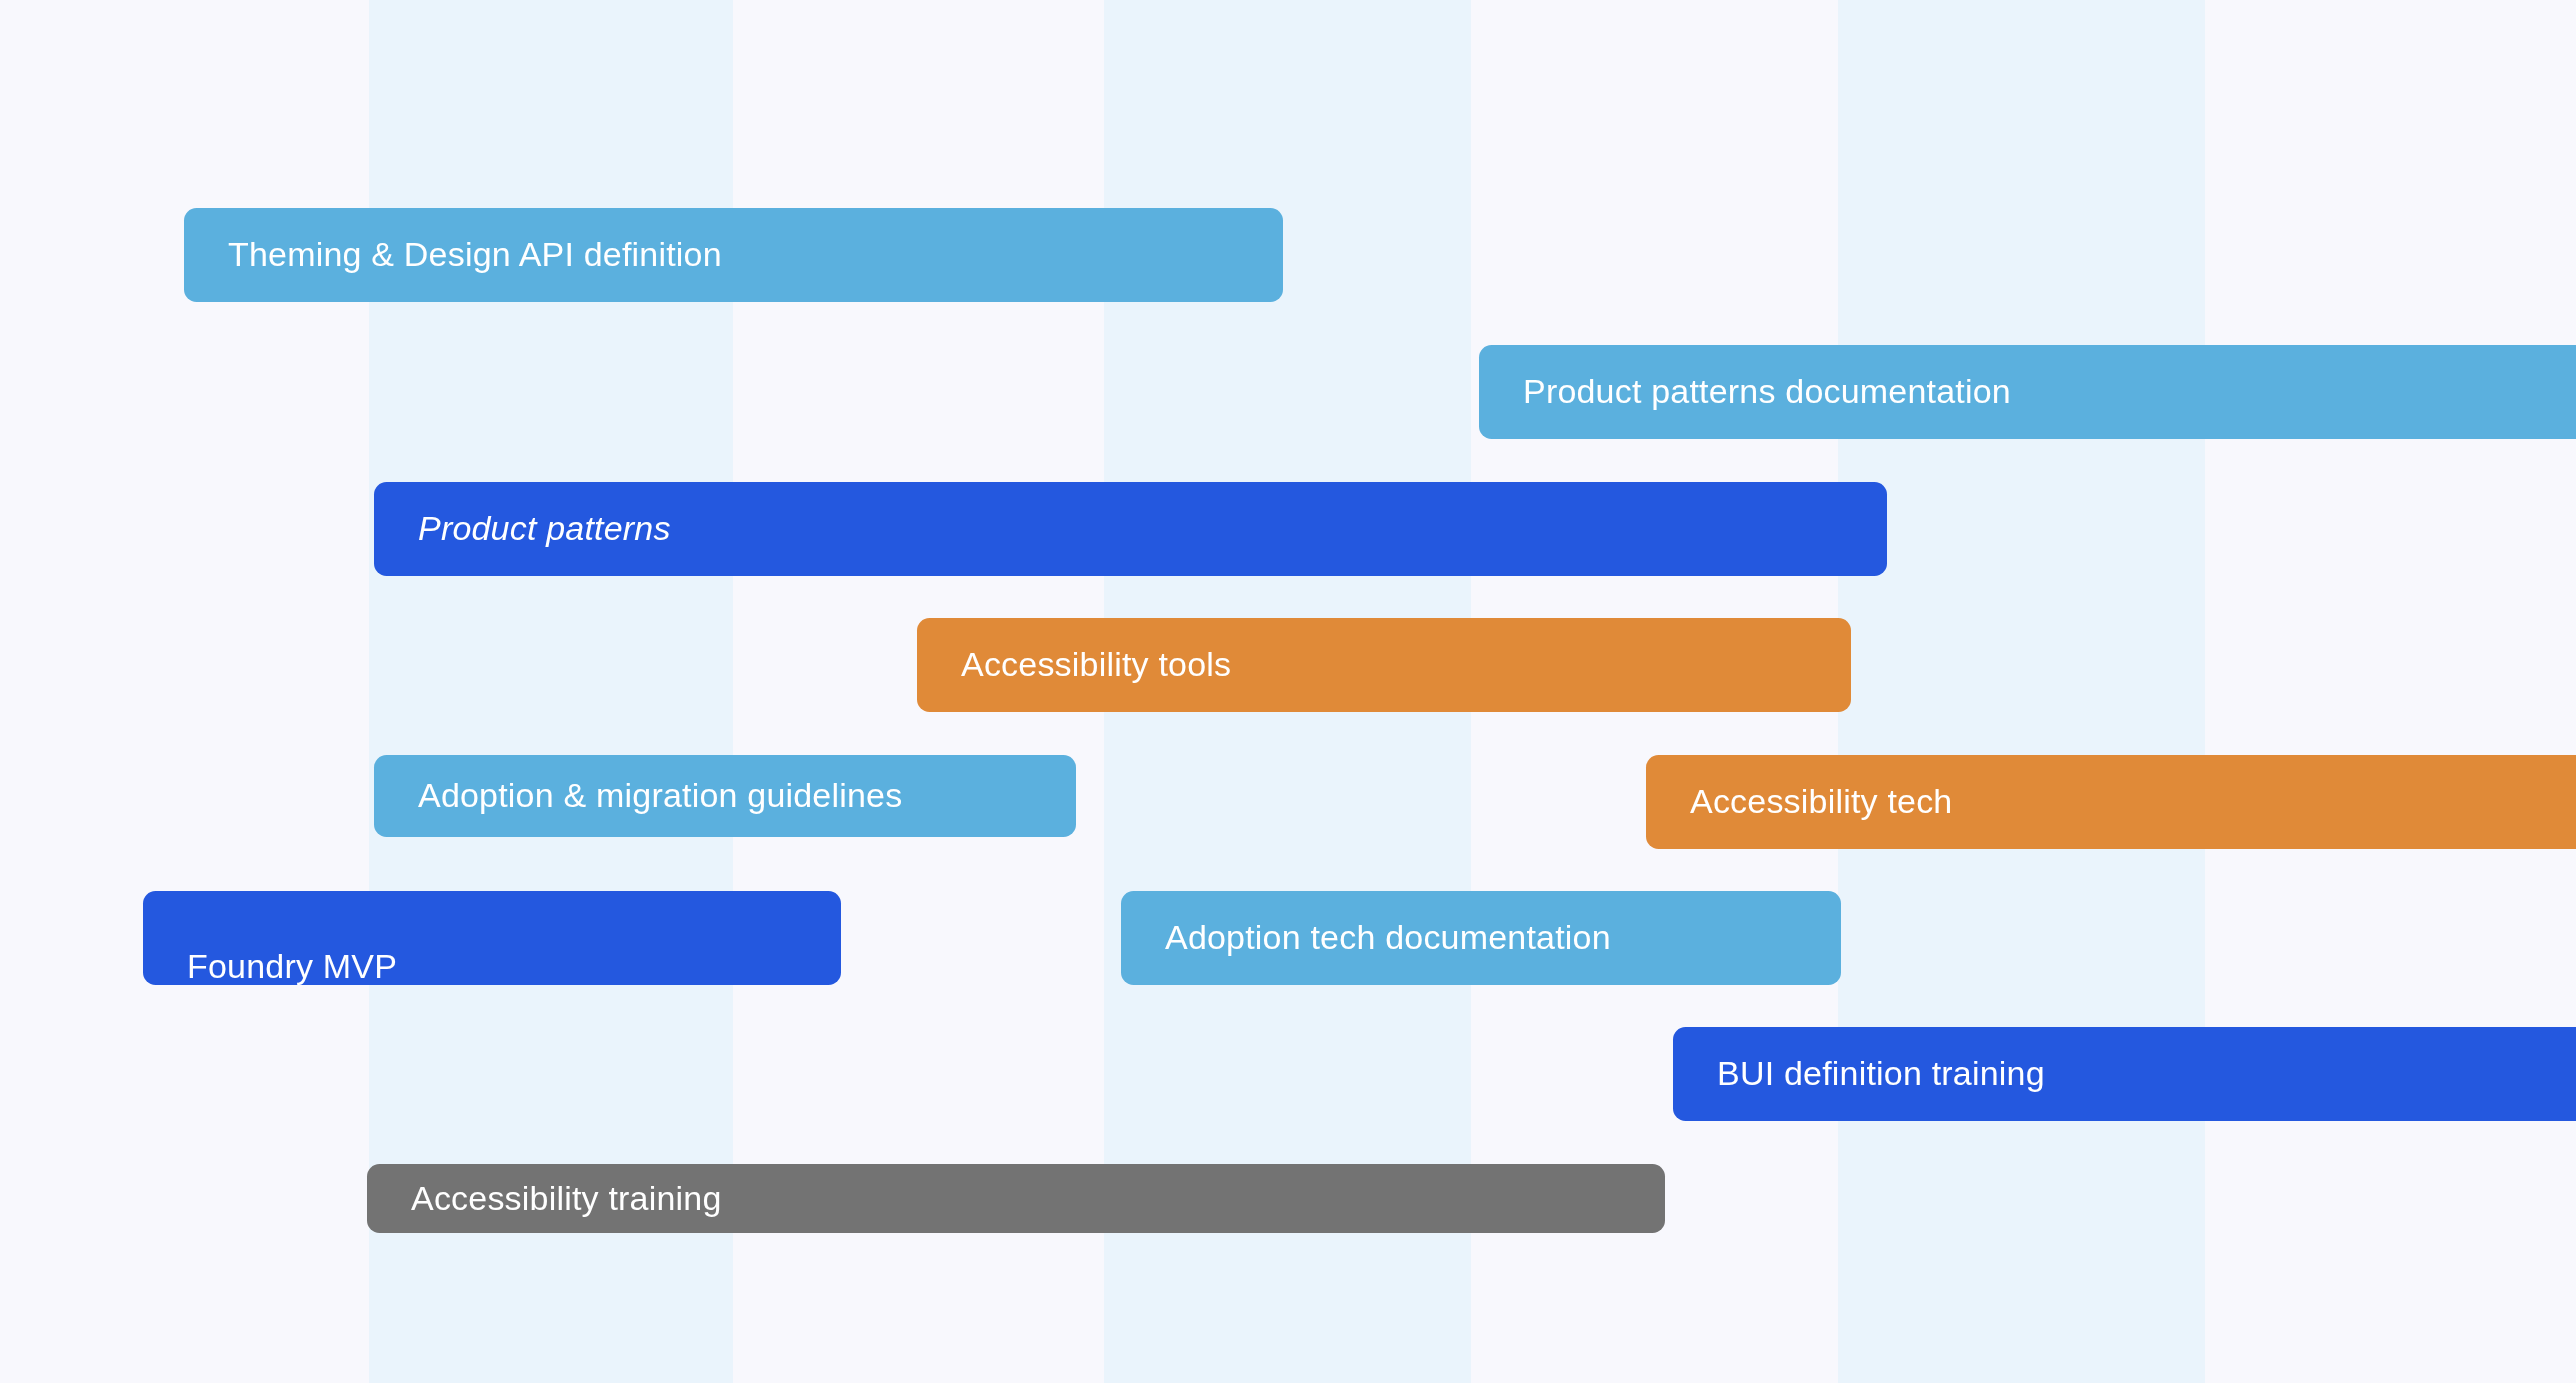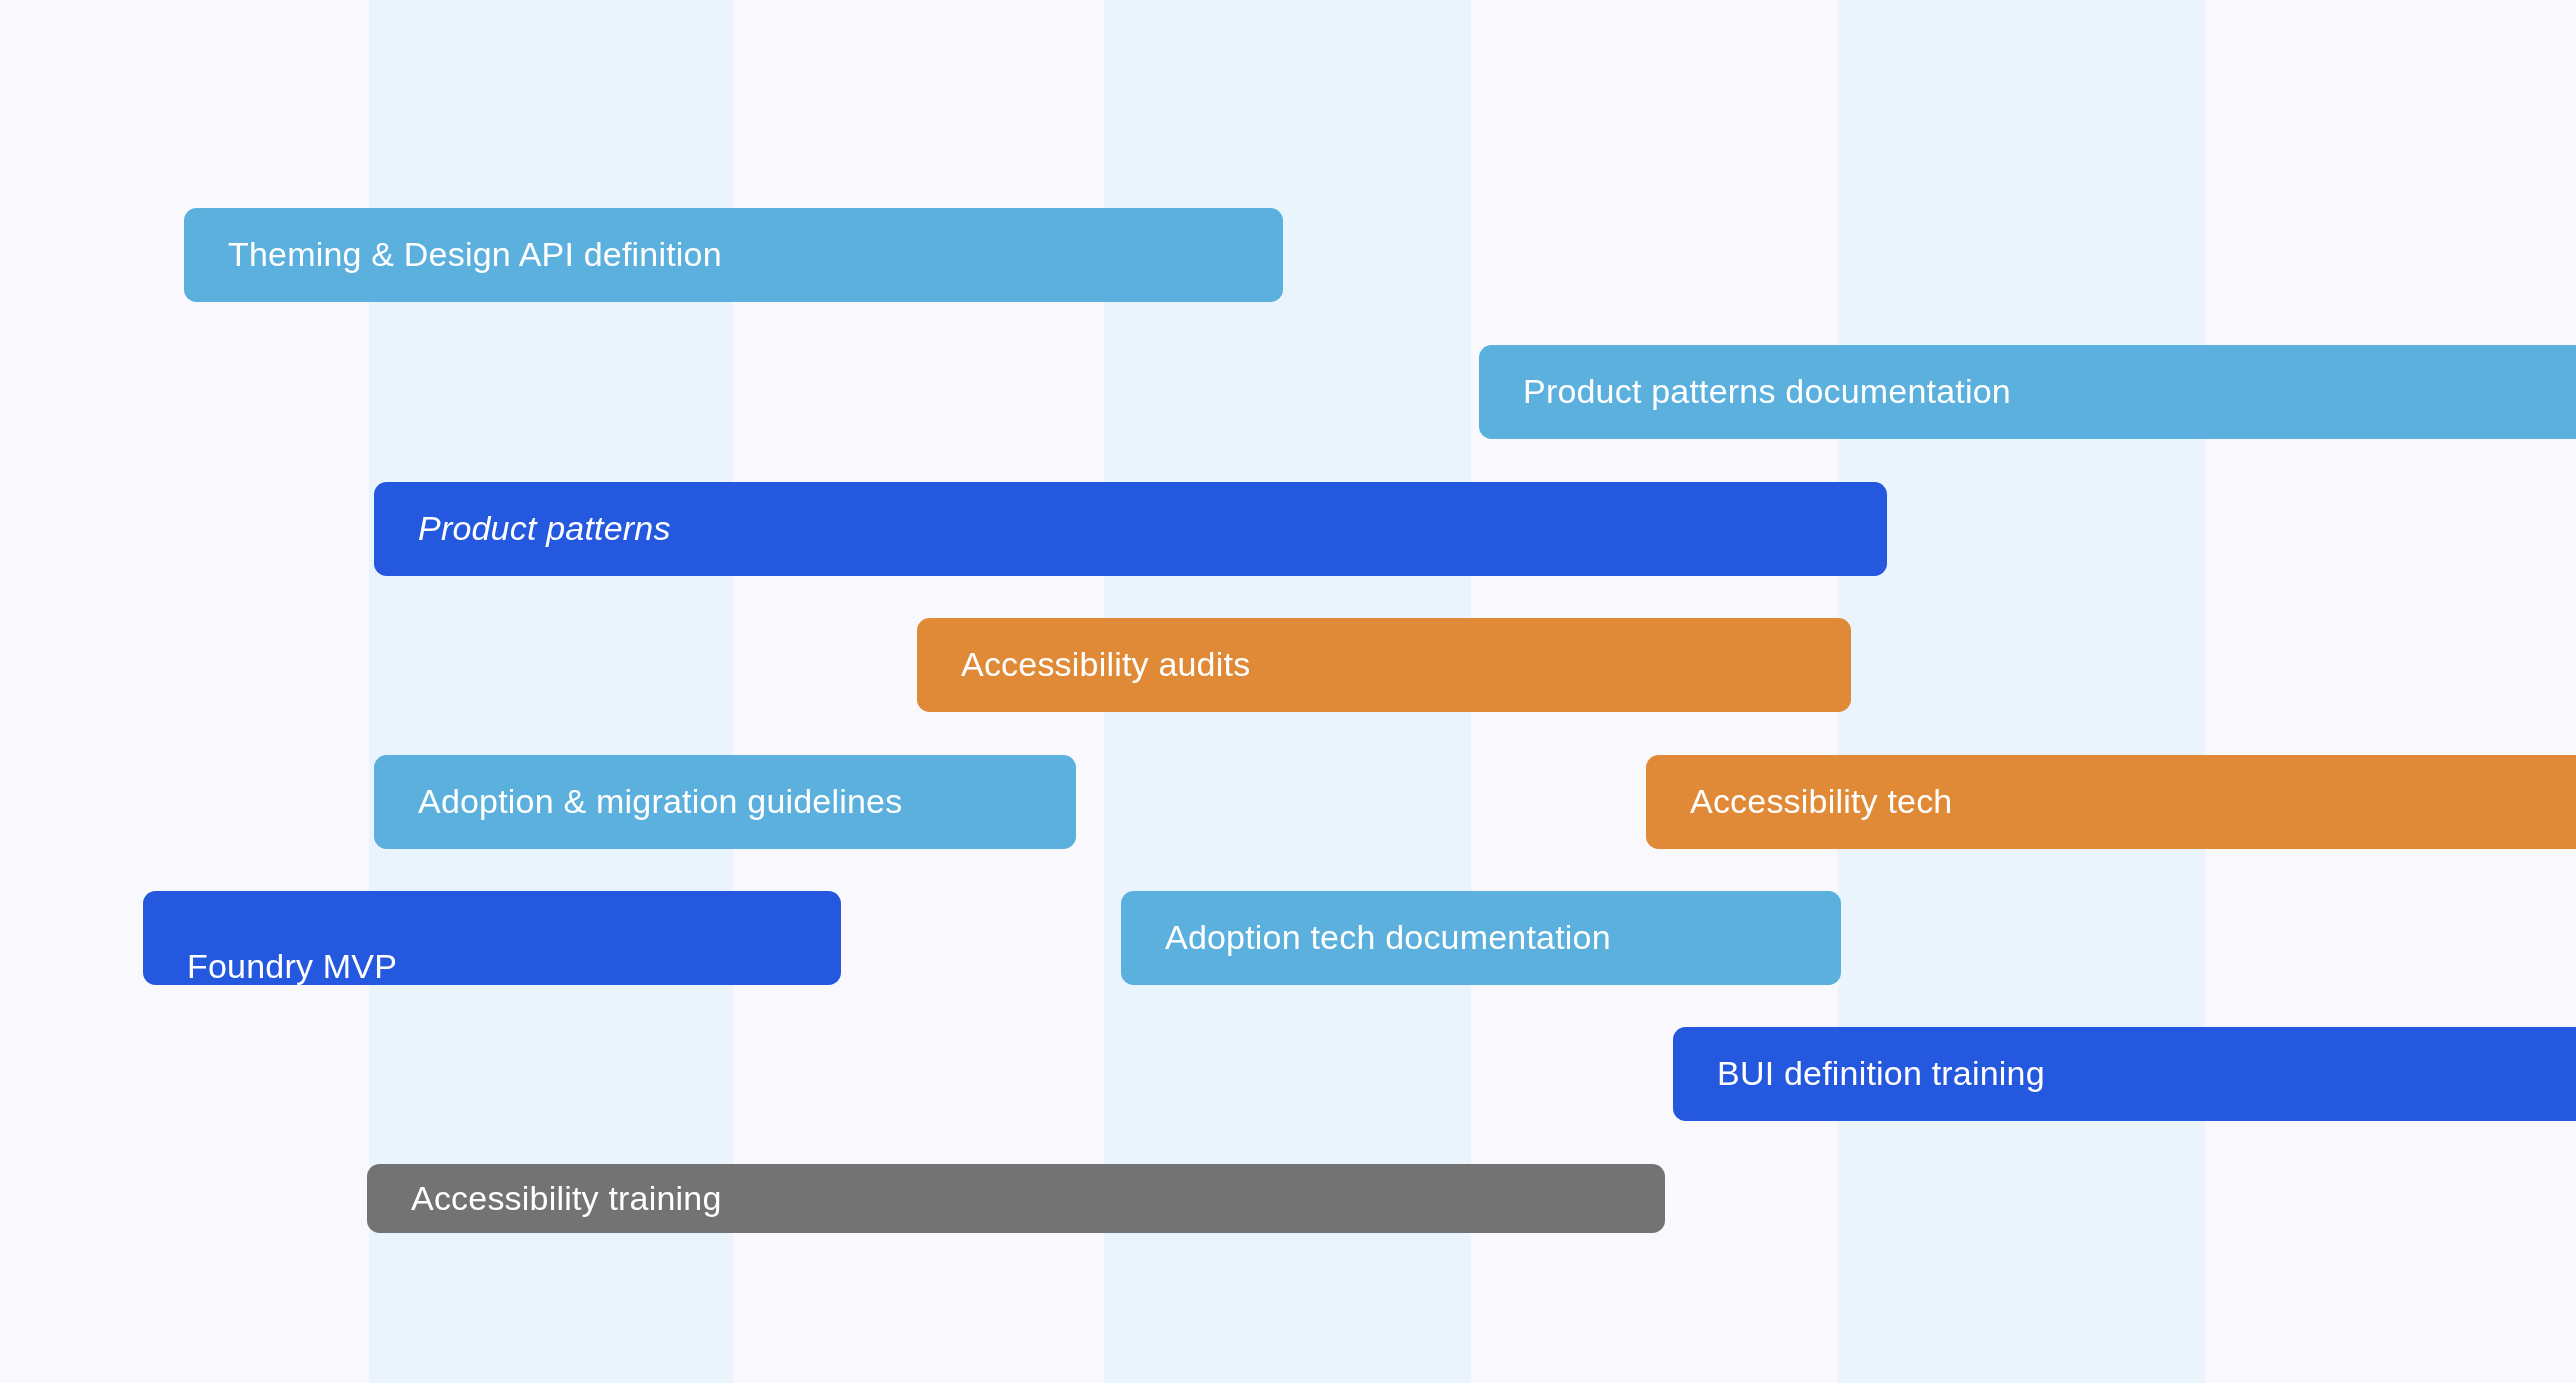--- a/index.html
+++ b/index.html
@@ -81,23 +81,23 @@
       <div class="gantt-bar" style="left: 184px; top: 168px; width: 1099px; height: 94px; background: rgb(91, 176, 222);">
         <span class="gantt-bar-label">Theming &amp; Design API definition</span>
       </div>
       <div class="gantt-bar" style="left: 1479px; top: 305px; width: 1097px; height: 94px; background: rgb(91, 176, 222); border-top-right-radius: 0px; border-bottom-right-radius: 0px;">
         <span class="gantt-bar-label">Product patterns documentation</span>
       </div>
       <div class="gantt-bar" style="left: 374px; top: 442px; width: 1513px; height: 94px; background: rgb(36, 88, 223); font-style: italic;">
         <span class="gantt-bar-label">Product patterns</span>
       </div>
       <div class="gantt-bar" style="left: 917px; top: 578px; width: 934px; height: 94px; background: rgb(224, 138, 56);">
-        <span class="gantt-bar-label">Accessibility audits</span>
+        <span class="gantt-bar-label">Accessibility tools</span>
       </div>
-      <div class="gantt-bar" style="left: 374px; top: 715px; width: 702px; height: 94px; background: rgb(91, 176, 222);">
+      <div class="gantt-bar" style="left: 374px; top: 715px; width: 702px; height: 82px; background: rgb(91, 176, 222);">
         <span class="gantt-bar-label">Adoption &amp; migration guidelines</span>
       </div>
       <div class="gantt-bar" style="left: 1646px; top: 715px; width: 930px; height: 94px; background: rgb(224, 138, 56); border-top-right-radius: 0px; border-bottom-right-radius: 0px;">
         <span class="gantt-bar-label">Accessibility tech</span>
       </div>
       <div class="gantt-bar" style="left: 143px; top: 851px; width: 698px; height: 94px; background: rgb(36, 88, 223); align-items: flex-end;">
         <span class="gantt-bar-label">Foundry MVP</span>
       </div>
       <div class="gantt-bar" style="left: 1121px; top: 851px; width: 720px; height: 94px; background: rgb(91, 176, 222);">
         <span class="gantt-bar-label">Adoption tech documentation</span>

